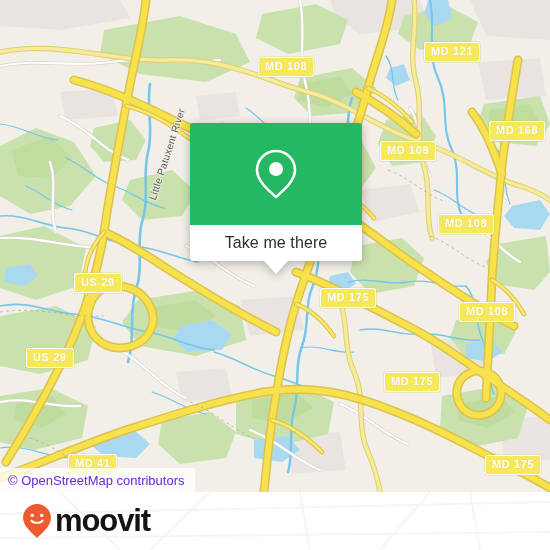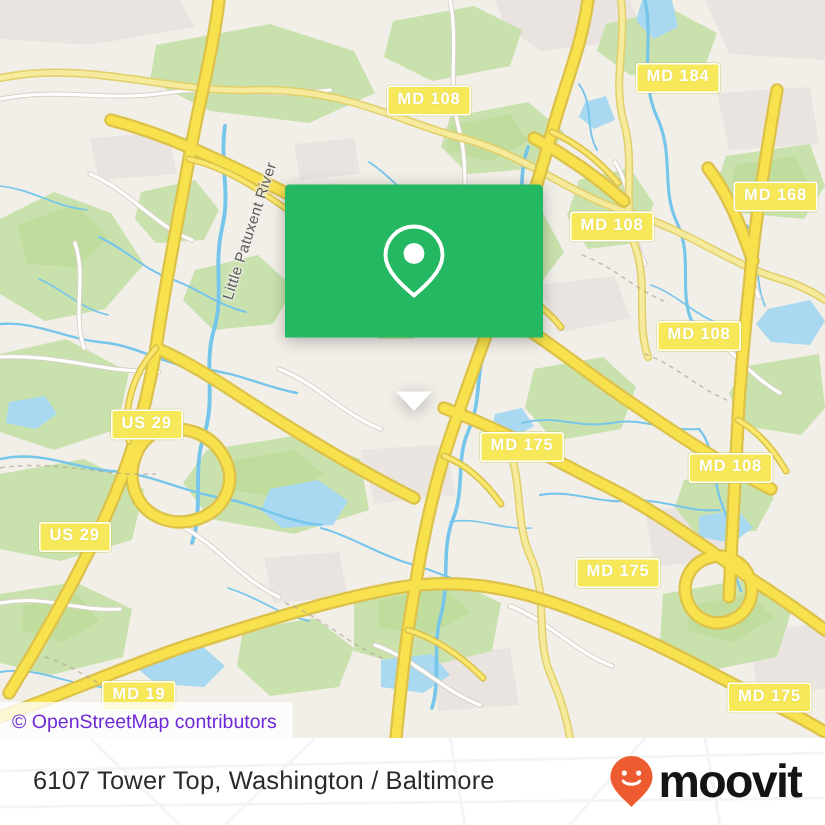--- a/index.html
+++ b/index.html
@@ -384,62 +384,64 @@
           <path d="M190 402 C216 412 232 430 258 440"></path>
           <path d="M388 170 C410 178 424 194 446 202"></path>
           <path d="M30 438 C56 446 70 462 96 470"></path>
           <path d="M430 236 C452 244 466 260 488 268"></path>
         </g>
       </g>
     </svg>
 
     <div id="shield-layer">
         <div class="shield" style="left: 258px; top: 57px;">MD 108</div>
-        <div class="shield" style="left: 424px; top: 42px;">MD 184</div>
+        <div class="shield" style="left: 424px; top: 42px;">MD 121</div>
         <div class="shield" style="left: 489px; top: 121px;">MD 168</div>
         <div class="shield" style="left: 380px; top: 141px;">MD 108</div>
         <div class="shield" style="left: 438px; top: 214px;">MD 108</div>
         <div class="shield" style="left: 74px; top: 273px;">US 29</div>
         <div class="shield" style="left: 320px; top: 288px;">MD 175</div>
         <div class="shield" style="left: 459px; top: 302px;">MD 108</div>
         <div class="shield" style="left: 26px; top: 348px;">US 29</div>
         <div class="shield" style="left: 384px; top: 372px;">MD 175</div>
-        <div class="shield" style="left: 68px; top: 454px;">MD 19</div>
+        <div class="shield" style="left: 68px; top: 454px;">MD 41</div>
         <div class="shield" style="left: 485px; top: 455px;">MD 175</div>
       </div>
 
     <div class="river-label" id="river-label" style="left: 147px; top: 198px; transform: rotate(-72deg);">Little Patuxent River</div>
   </div>
 
   <div class="attribution">© OpenStreetMap contributors</div>
 
   <div class="callout">
     <div class="callout-top">
       <svg width="44" height="52" viewBox="0 0 44 52" xmlns="http://www.w3.org/2000/svg">
         <path d="M22 3 C11.5 3 3 11.5 3 22 C3 33 15 43 22 49 C29 43 41 33 41 22 C41 11.5 32.5 3 22 3 Z" fill="none" stroke="#ffffff" stroke-width="2.6" stroke-linejoin="round"></path>
         <circle cx="22" cy="21" r="7" fill="#ffffff"></circle>
       </svg>
+    </div>
+    <div class="callout-bottom">
+      <span class="callout-label">Take me there</span>
     </div>
     <div class="callout-tail"></div>
   </div>
 
   <div class="footer">
     <svg class="footer-watermark" width="550" height="58" viewBox="0 0 550 58" xmlns="http://www.w3.org/2000/svg">
       <g stroke="#9aa0a6" fill="none" stroke-width="2">
         <path d="M60 0 L120 58"></path>
         <path d="M150 58 L210 0"></path>
         <path d="M0 22 L550 10"></path>
         <path d="M300 0 L310 58"></path>
         <path d="M380 58 L430 0"></path>
         <path d="M470 0 L480 58"></path>
         <path d="M0 46 L550 40"></path>
       </g>
     </svg>
 
-    <div class="footer-address">6107 Tower Top, Washington / Baltimore</div>
 
     <div class="brand">
       <svg width="30" height="36" viewBox="0 0 30 36" xmlns="http://www.w3.org/2000/svg">
         <path d="M15 1 C7.3 1 1 7.3 1 15 C1 23.5 11 30.5 15 35 C19 30.5 29 23.5 29 15 C29 7.3 22.7 1 15 1 Z" fill="#ee5b30"></path>
         <circle cx="10.2" cy="12.4" r="1.7" fill="#ffffff"></circle>
         <circle cx="19.8" cy="12.4" r="1.7" fill="#ffffff"></circle>
         <path d="M9.4 17.6 C11.4 20.6 18.6 20.6 20.6 17.6" fill="none" stroke="#ffffff" stroke-width="1.9" stroke-linecap="round"></path>
       </svg>
       <span class="brand-text">moovit</span>
     </div>

